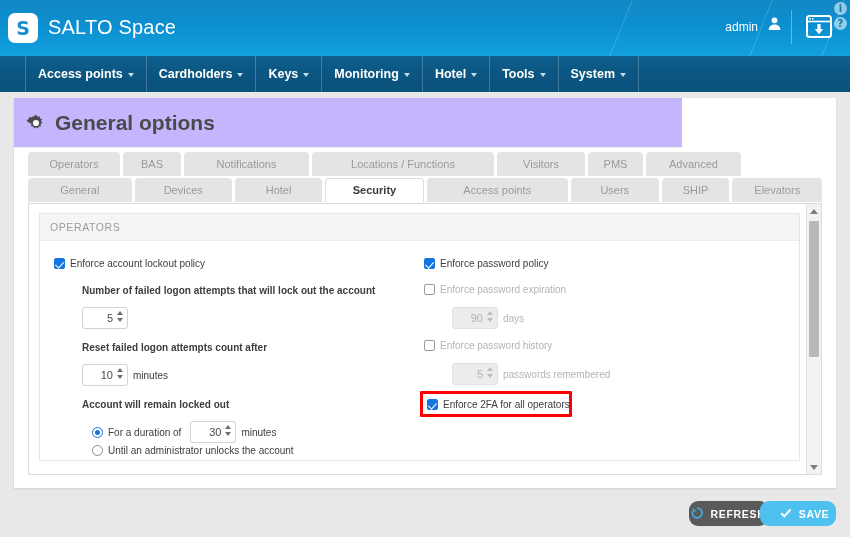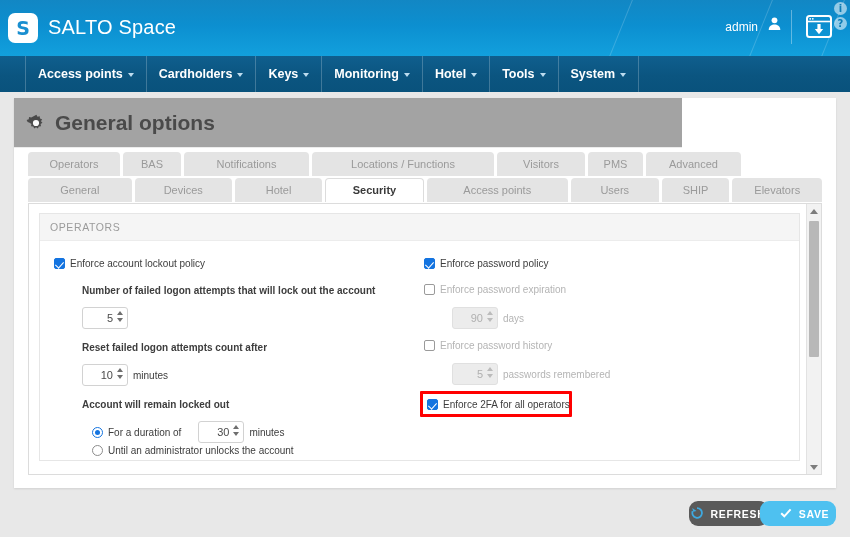--- a/index.html
+++ b/index.html
@@ -90,21 +90,21 @@
   }
 
   
   .page-card {
     position: absolute; left: 14px; top: 98px; width: 822px; height: 390px;
     background: #ffffff;
     box-shadow: 0 1px 2px rgba(0,0,0,0.10);
   }
   .page-head {
     position: absolute; left: 0; top: 0; width: 668px; height: 50px;
-    background: #a3a3a3; border-bottom: 1px solid #ececec;
+    background: #c4b5fd; border-bottom: 1px solid #ececec;
     display: flex; align-items: center; padding-left: 12px; box-sizing: border-box;
   }
   .gear-icon { width: 20px; height: 20px; margin-right: 9px; }
   .page-title {
     font-size: 21px; font-weight: bold; color: #4a4a4a;
     font-family: "Liberation Sans", sans-serif;
   }
 
   
   .tabs-wrap { position: absolute; left: 0; top: 54px; width: 822px; }
@@ -380,21 +380,21 @@
               <span class="lbl">minutes</span>
             </div>
 
             <div class="opt-row" style="left:42px; top:158px;">
               <span class="lbl" style="font-weight:bold">Account will remain locked out</span>
             </div>
 
             <div class="opt-row" style="left:52px; top:180px;">
               <span class="rb on"></span>
               <span class="lbl">For a duration of</span>
-              <span class="spin" style="margin-left:12px">
+              <span class="spin" style="margin-left:4px">
                 <span class="val">30</span>
                 <span class="arrows">
                   <span class="ar-up"></span>
                   <span class="ar-dn"></span>
                 </span>
               </span>
               <span class="lbl">minutes</span>
             </div>
 
             <div class="opt-row" style="left:52px; top:204px;">

